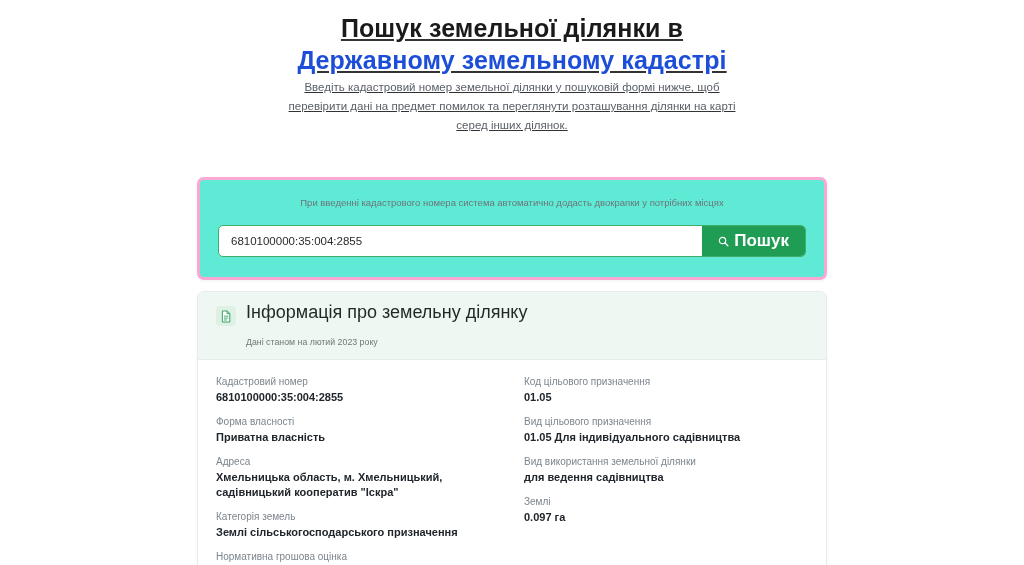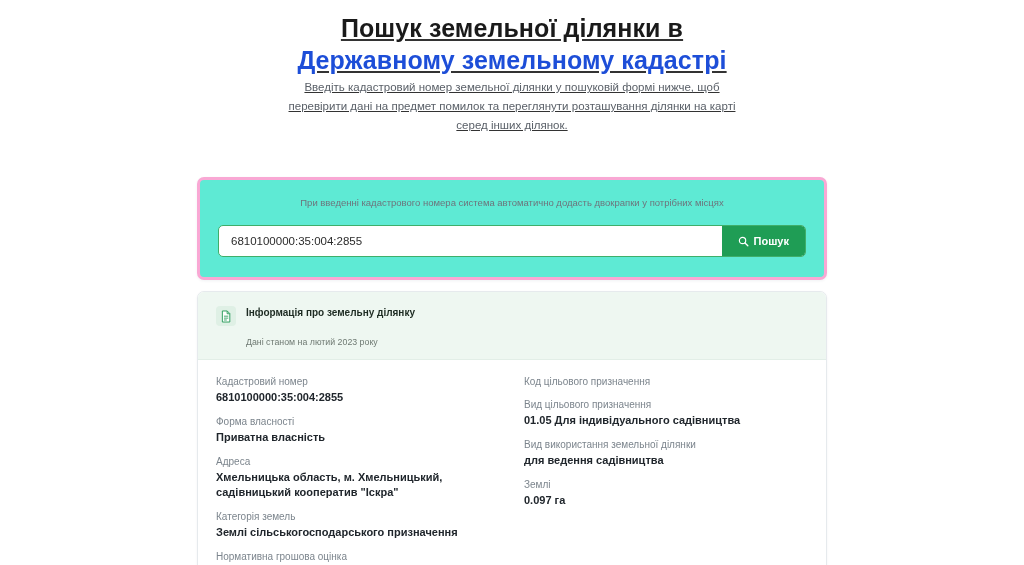--- a/index.html
+++ b/index.html
@@ -86,21 +86,21 @@
     caret-color: #111;
   }
   .search-btn {
     display: flex;
     align-items: center;
     gap: 5px;
     background: #1f9d55;
     color: #fff;
     border: 0;
     padding: 0 16px;
-    font-size: 11px;
+    font-size: 17px;
     font-weight: bold;
     cursor: pointer;
     font-family: "Liberation Sans", sans-serif;
   }
   .search-btn svg { display: block; }
 
   
   .result-card {
     position: absolute;
     left: 197px;
@@ -125,22 +125,22 @@
     height: 20px;
     border-radius: 4px;
     background: #dff0e5;
     display: flex;
     align-items: center;
     justify-content: center;
     flex: 0 0 auto;
     margin-top: 1px;
   }
   .result-title {
-    font-size: 10px;
-    font-weight: bold;
+    font-size: 18px;
+    font-weight: normal;
     color: #1d2b22;
     line-height: 15px;
   }
   .result-sub {
     font-size: 8.8px;
     color: #6f7a73;
     margin-top: 17px;
   }
   .result-body {
     display: flex;
@@ -235,20 +235,21 @@
           <div class="field-label">Нормативна грошова оцінка</div>
           <div class="field-value">Дані відсутні</div>
         </div>
 
       </div>
 
       <div class="col right">
 
         <div class="field">
           <div class="field-label">Код цільового призначення</div>
+          <div class="field-value">01.05</div>
         </div>
 
         <div class="field">
           <div class="field-label">Вид цільового призначення</div>
           <div class="field-value">01.05 Для індивідуального садівництва</div>
         </div>
 
         <div class="field">
           <div class="field-label">Вид використання земельної ділянки</div>
           <div class="field-value">для ведення садівництва</div>

